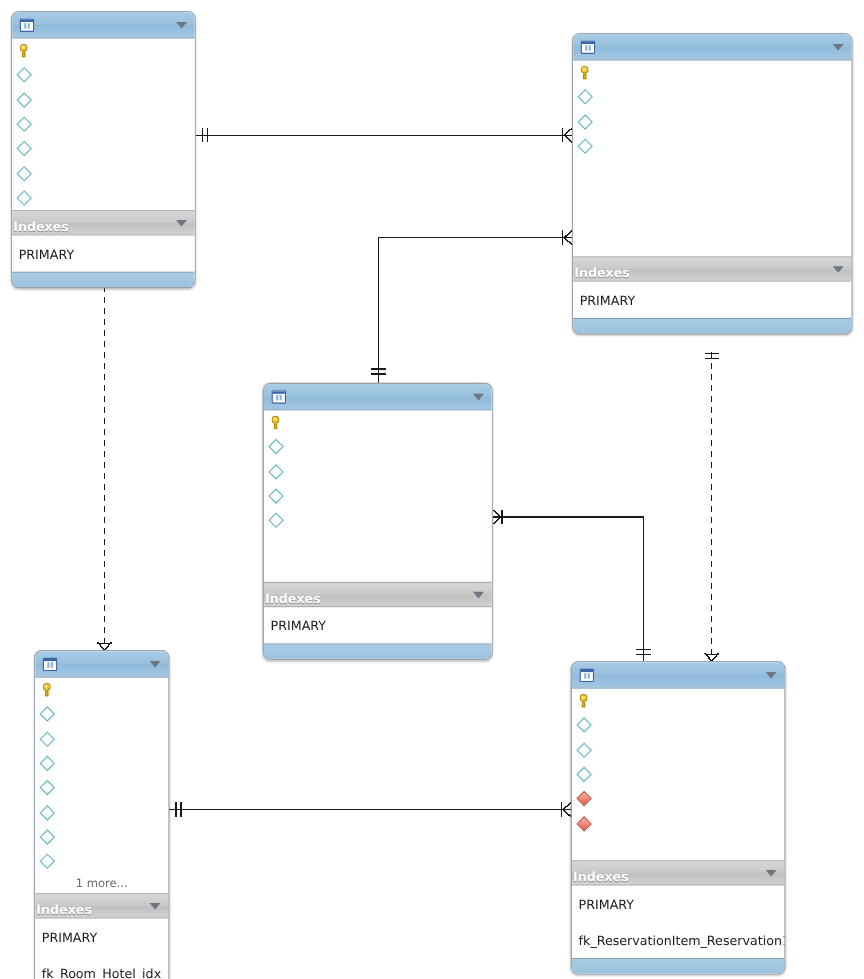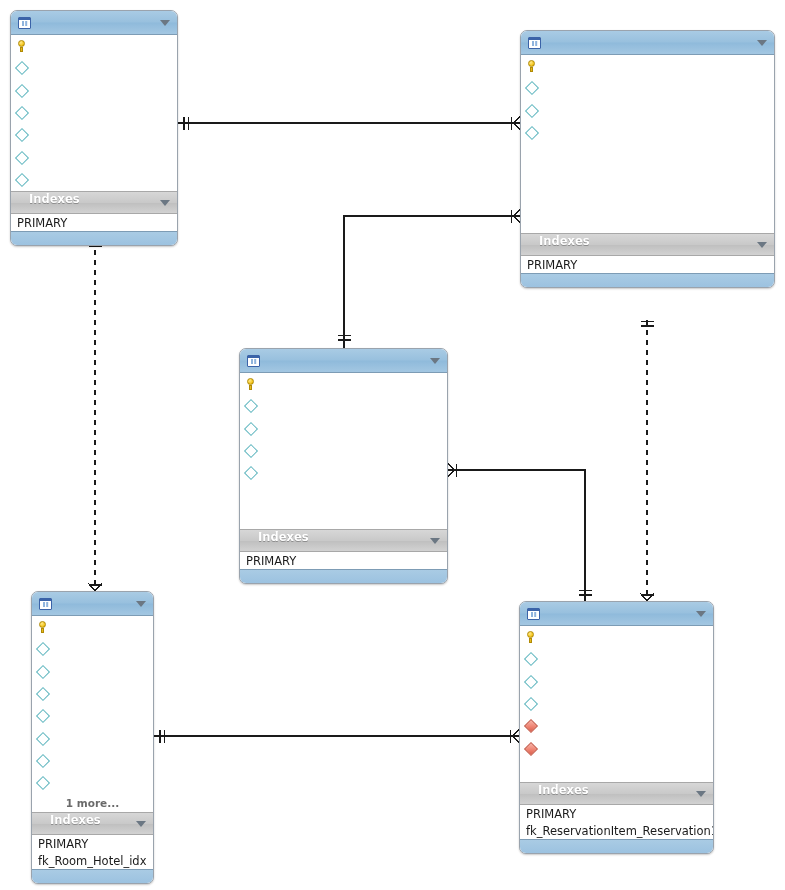--- a/index.html
+++ b/index.html
@@ -47,21 +47,21 @@
   .tbl-ico:after{
     content:"";position:absolute;left:3px;top:3px;width:1.6px;height:5px;
     background:#8fb4dd;
     box-shadow:3.2px 0 0 0 #8fb4dd;
   }
   .caret{
     position:absolute;right:7px;top:50%;transform:translateY(-50%);
     width:0;height:0;border-left:5.5px solid transparent;border-right:5.5px solid transparent;
     border-top:6.5px solid #6b7783;
   }
-  .cols{background:#fff;padding:0;font-weight:bold;}
+  .cols{background:#fff;padding:0;}
   .col{
     display:flex;align-items:center;
     height:22.3px;
     padding-left:6px;
     font-size:11.5px;color:#1a1a1a;
     white-space:nowrap;
   }
   .col .txt{margin-left:4px;}
   .col.plain .txt{margin-left:0px;}
   .col.more{justify-content:center;color:#6a6a6a;font-size:10.5px;padding-left:0;height:18px;}
@@ -87,29 +87,29 @@
   .i-dia.fk{
     background:linear-gradient(135deg,#f8b4a8 0%,#ef8473 55%,#d95f4c 100%);
     border:1.2px solid #c1503e;
   }
   .i-blank{width:0px;flex:0 0 auto;}
 
   .idx-head{
     height:21px;
     background:linear-gradient(to bottom,#d7d7d7 0%,#c9c9c9 50%,#bfbfbf 52%,#d2d2d2 100%);
     border-top:1px solid #a8a8a8;border-bottom:1px solid #a8a8a8;
-    display:flex;align-items:flex-start;padding-left:18px;position:relative;
+    display:flex;align-items:flex-end;padding-left:1px;position:relative;
   }
   .idx-head .lbl{
     font-size:11.5px;font-weight:bold;color:#ffffff;
     text-shadow:0 1px 0 #8d8d8d;
   }
   .idx-list{background:#fff;}
   .idx{
-    height:17px;display:flex;align-items:center;padding-left:6px;
+    height:33px;display:flex;align-items:center;padding-left:6px;
     font-size:11.5px;color:#1a1a1a;white-space:nowrap;
   }
   .tbl-foot{
     height:13px;
     background:linear-gradient(to bottom,#a9cbe4 0%,#9cc2e0 100%);
     border-top:1px solid #7d9cb5;
   }
 </style>
 </head>
 <body>

